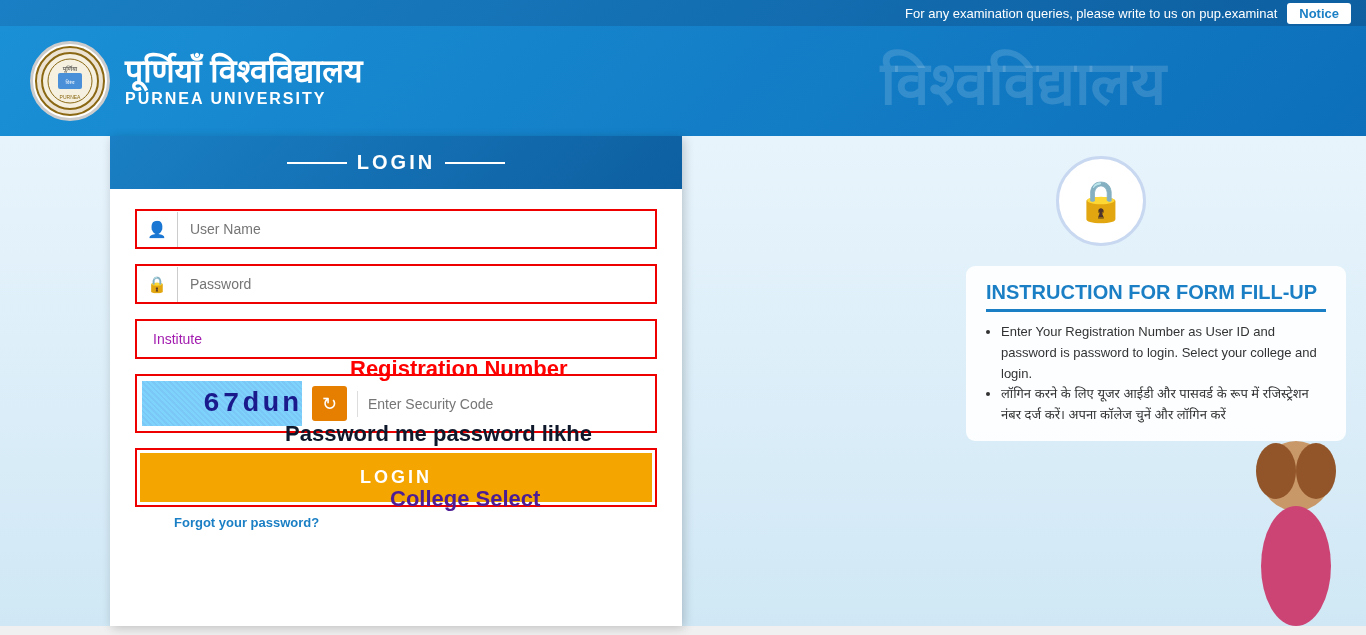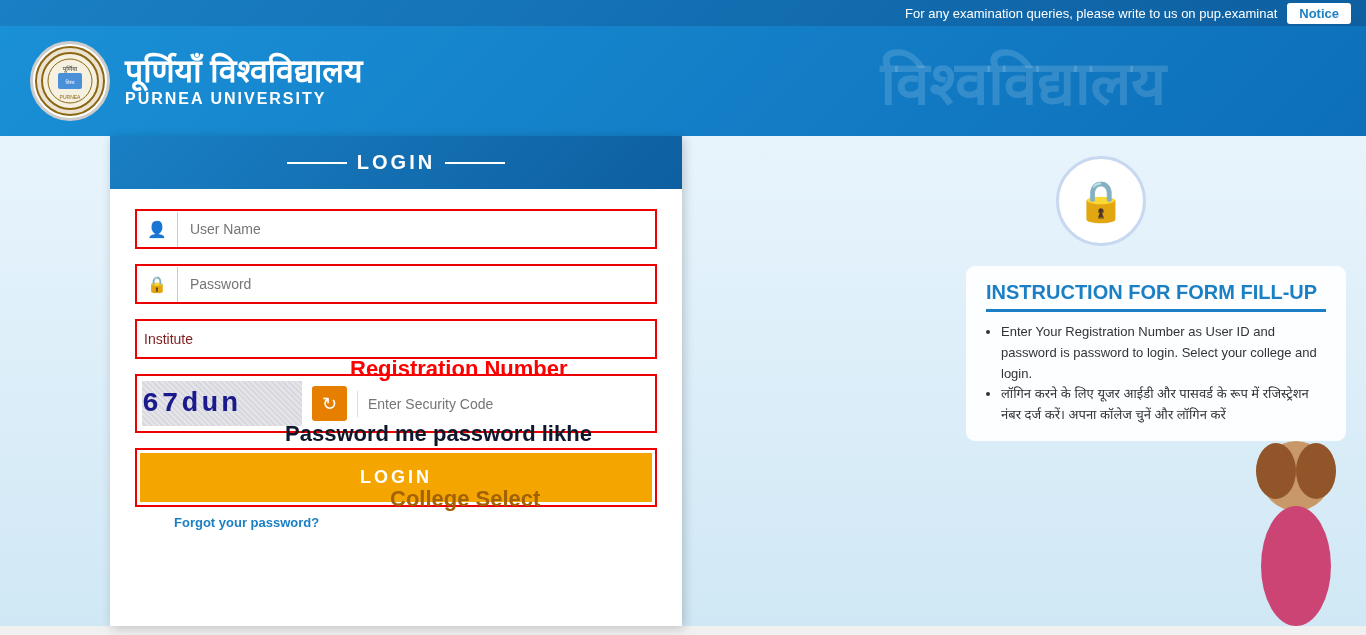--- a/index.html
+++ b/index.html
@@ -169,45 +169,45 @@
       color: #3b82f6;
     }
 
     
     .select-wrapper {
       border: 2px solid #e00;
       background: white;
     }
     .form-select {
       width: 100%;
-      padding: 10px 7px;
+      padding: 10px 16px;
       border: none;
       outline: none;
       font-size: 14px;
-      color: #7f1d1d;
+      color: #a21caf;
       appearance: none;
       background: white;
       cursor: pointer;
     }
 
     
     .captcha-row {
       display: flex;
       gap: 10px;
       border: 2px solid #e00;
       padding: 5px;
       align-items: center;
     }
     .captcha-image {
       width: 160px;
       height: 45px;
-      background: #e5e5e5;
-      display: flex;
-      align-items: center;
-      justify-content: flex-start;
+      background: #7dd3fc;
+      display: flex;
+      align-items: center;
+      justify-content: flex-end;
       position: relative;
       overflow: hidden;
     }
     .captcha-text-overlay {
       font-size: 28px;
       font-weight: bold;
       color: #1a1a8c;
       font-family: 'Courier New', monospace;
       letter-spacing: 3px;
       position: relative;
@@ -424,21 +424,21 @@
       </div>
 
       <div class="forgot-link">
         <a href="#">Forgot your password?</a>
       </div>
     </div>
   </div>
 
   <div style="position:absolute; top:220px; left:350px; color:red; font-size:22px; font-weight:bold; z-index:20; pointer-events:none;">Registration Number</div>
   <div style="position:absolute; top:285px; left:285px; color:#0f172a; font-size:22px; font-weight:bold; z-index:20; pointer-events:none;">Password me password likhe</div>
-  <div style="position:absolute; top:350px; left:390px; color:#a16207; font-size:22px; font-weight:bold; z-index:20; pointer-events:none;">College Select</div>
+  <div style="position:absolute; top:350px; left:390px; color:#4c1d95; font-size:22px; font-weight:bold; z-index:20; pointer-events:none;">College Select</div>
 
   <div class="lock-circle">
     <span class="lock-icon">🔒</span>
   </div>
 
   <svg class="char-svg" viewBox="0 0 220 340">
 
     <ellipse cx="110" cy="280" rx="45" ry="55" fill="#f5a500"></ellipse>
 
     <circle cx="110" cy="140" r="45" fill="#f0c080"></circle>

